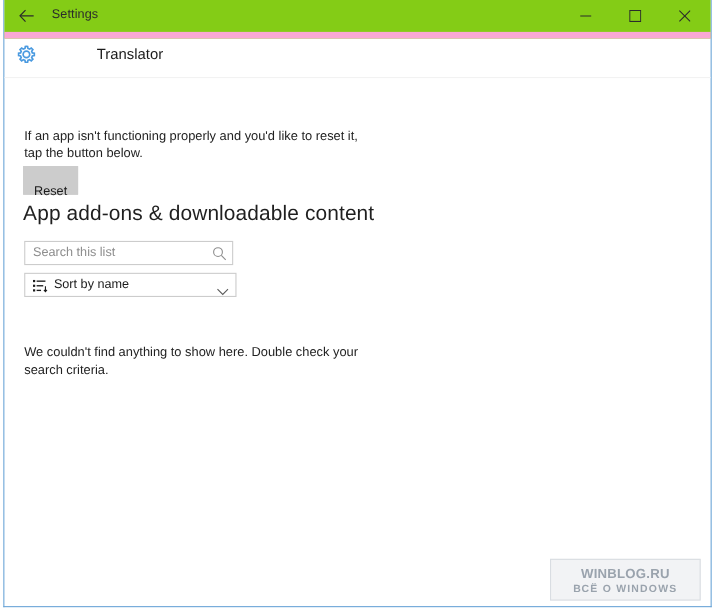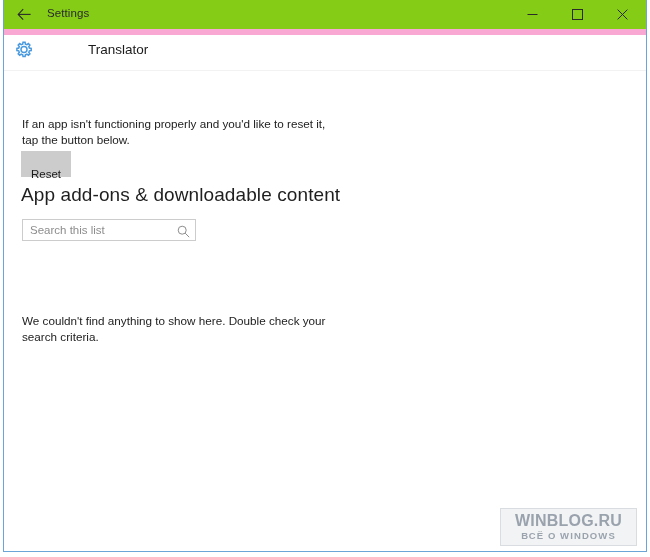--- a/index.html
+++ b/index.html
@@ -149,21 +149,21 @@
     text-align: center;
     box-sizing: border-box;
     cursor: default;
   }
 
   
   #search-box {
     position: absolute;
     left: 18px;
     top: 147px;
-    width: 174px;
+    width: 190px;
     height: 22px;
     border: 1px solid #cccccc;
     background: #ffffff;
     box-sizing: border-box;
   }
   #search-input-label {
     position: absolute;
     left: 7px;
     top: 4px;
     font-size: 11.5px;
@@ -221,21 +221,21 @@
     height: 38px;
     background: #f2f3f5;
     border: 1px solid #d9dde2;
     box-sizing: border-box;
     text-align: center;
     overflow: hidden;
   }
   #wm-line1 {
     display: block;
     margin-top: 3px;
-    font-size: 16px;
+    font-size: 12px;
     font-weight: bold;
     color: #9aa3ad;
     letter-spacing: 0.2px;
     line-height: 18px;
   }
   #wm-line2 {
     display: block;
     font-size: 9.5px;
     font-weight: bold;
     color: #9aa3ad;
@@ -313,20 +313,41 @@
     <div id="search-box">
       <span id="search-input-label">Search this list</span>
       <span id="search-icon">
         <svg width="13" height="13" viewBox="0 0 13 13">
           <circle cx="5.2" cy="5.2" r="4" fill="none" stroke="#8d8d8d" stroke-width="1"></circle>
           <line x1="8.2" y1="8.2" x2="12.2" y2="12.2" stroke="#8d8d8d" stroke-width="1"></line>
         </svg>
       </span>
     </div>
 
+    <div id="dd-sort" class="dropdown">
+      <span class="dd-icon">
+        <svg width="14" height="14" viewBox="0 0 14 14">
+          <g fill="#1b1b1b">
+            <rect x="0" y="1.5" width="2" height="2"></rect>
+            <rect x="0" y="5.8" width="2" height="2"></rect>
+            <rect x="0" y="10" width="2" height="2"></rect>
+            <rect x="3.3" y="2" width="8" height="1.2"></rect>
+            <rect x="3.3" y="6.2" width="6" height="1.2"></rect>
+            <rect x="3.3" y="10.4" width="4" height="1.2"></rect>
+          </g>
+          <path d="M11.3 7.2 L11.3 12 M9.9 10.6 L11.3 12.1 L12.7 10.6" fill="none" stroke="#1b1b1b" stroke-width="1"></path>
+        </svg>
+      </span>
+      <span class="dd-label">Sort by name</span>
+      <span class="dd-chevron">
+        <svg width="11" height="7" viewBox="0 0 11 7">
+          <path d="M0.7 0.8 L5.5 5.6 L10.3 0.8" fill="none" stroke="#5a5a5a" stroke-width="1"></path>
+        </svg>
+      </span>
+    </div>
 
 
     <div id="empty-msg" class="body-text">We couldn't find anything to show here. Double check your search criteria.</div>
 
   </div>
 </div>
 
 <div id="watermark">
   <span id="wm-line1">WINBLOG.RU</span>
   <span id="wm-line2">ВСЁ О WINDOWS</span>

